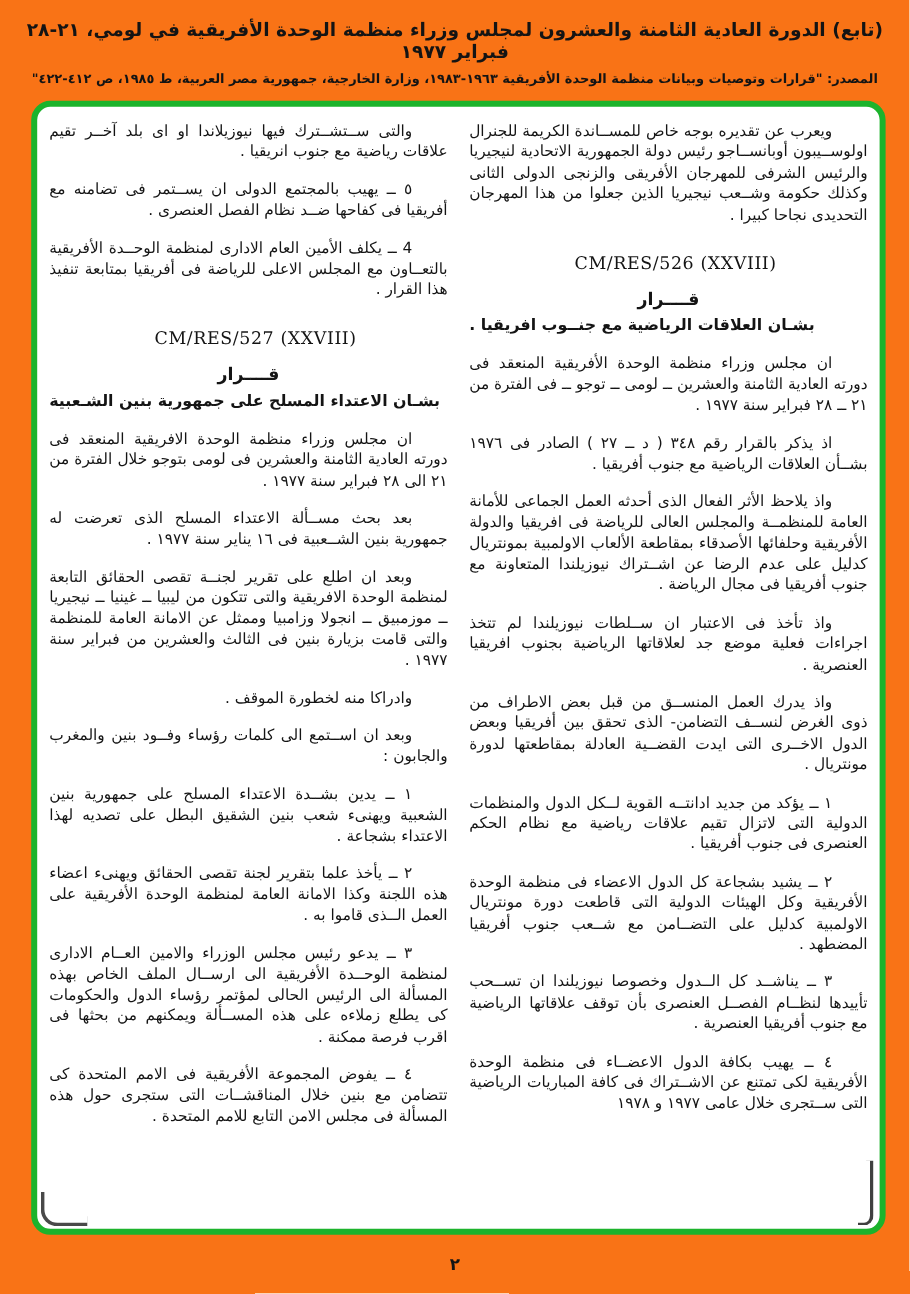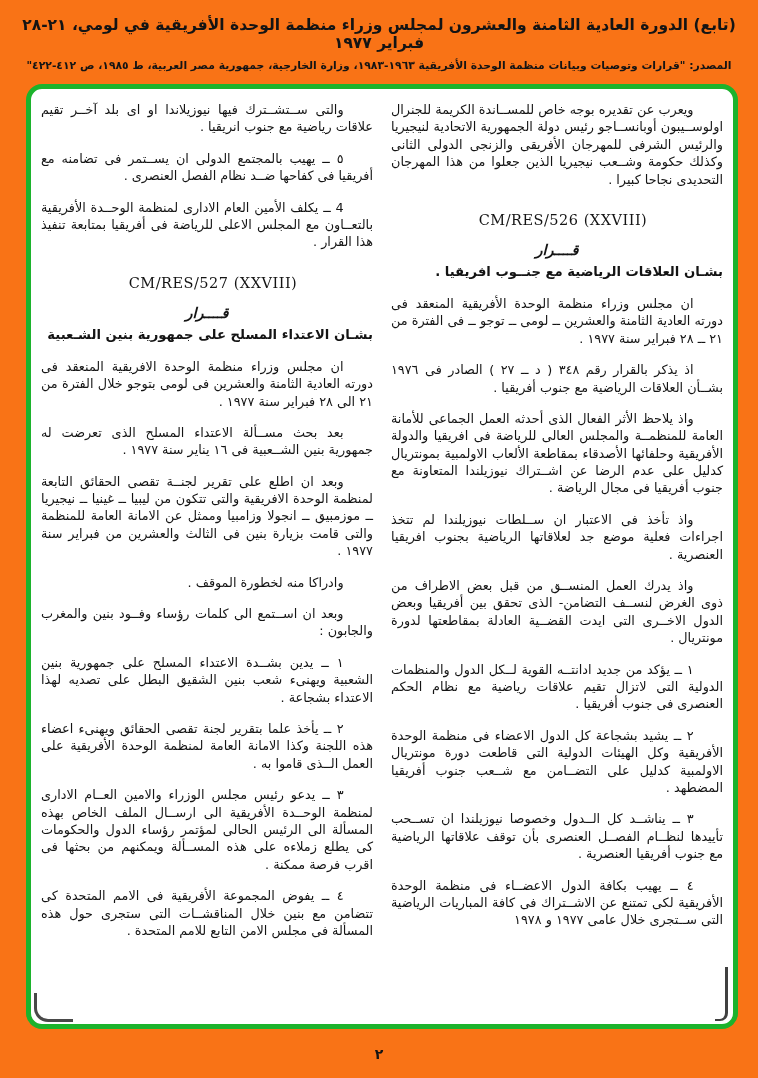--- a/index.html
+++ b/index.html
@@ -38,24 +38,24 @@
   }
   .res-code {
     direction: ltr; text-align: center;
     font-family: "DejaVu Serif", serif;
     font-size: 14.5px; letter-spacing: 0.5px;
     margin: 24px 0 14px 0; padding-left: 12px;
     text-indent: 0;
   }
   .res-h {
     text-align: center; font-weight: bold;
-    font-size: 14.5px; margin: 0 0 6px 0; text-indent: 0; font-style: italic;
+    font-size: 14.5px; margin: 0 0 6px 0; text-indent: 0;
   }
   .res-sh {
-    text-align: right; font-weight: bold;
+    text-align: left; font-weight: bold;
     font-size: 13.2px; margin: 0 0 16px 0; text-indent: 0;
   }
 
   .page-num {
     position: absolute; left: 0; right: 0; bottom: 16px;
     text-align: center; font-size: 14px; font-weight: bold;
   }
 
   
   .artifact-bl {

